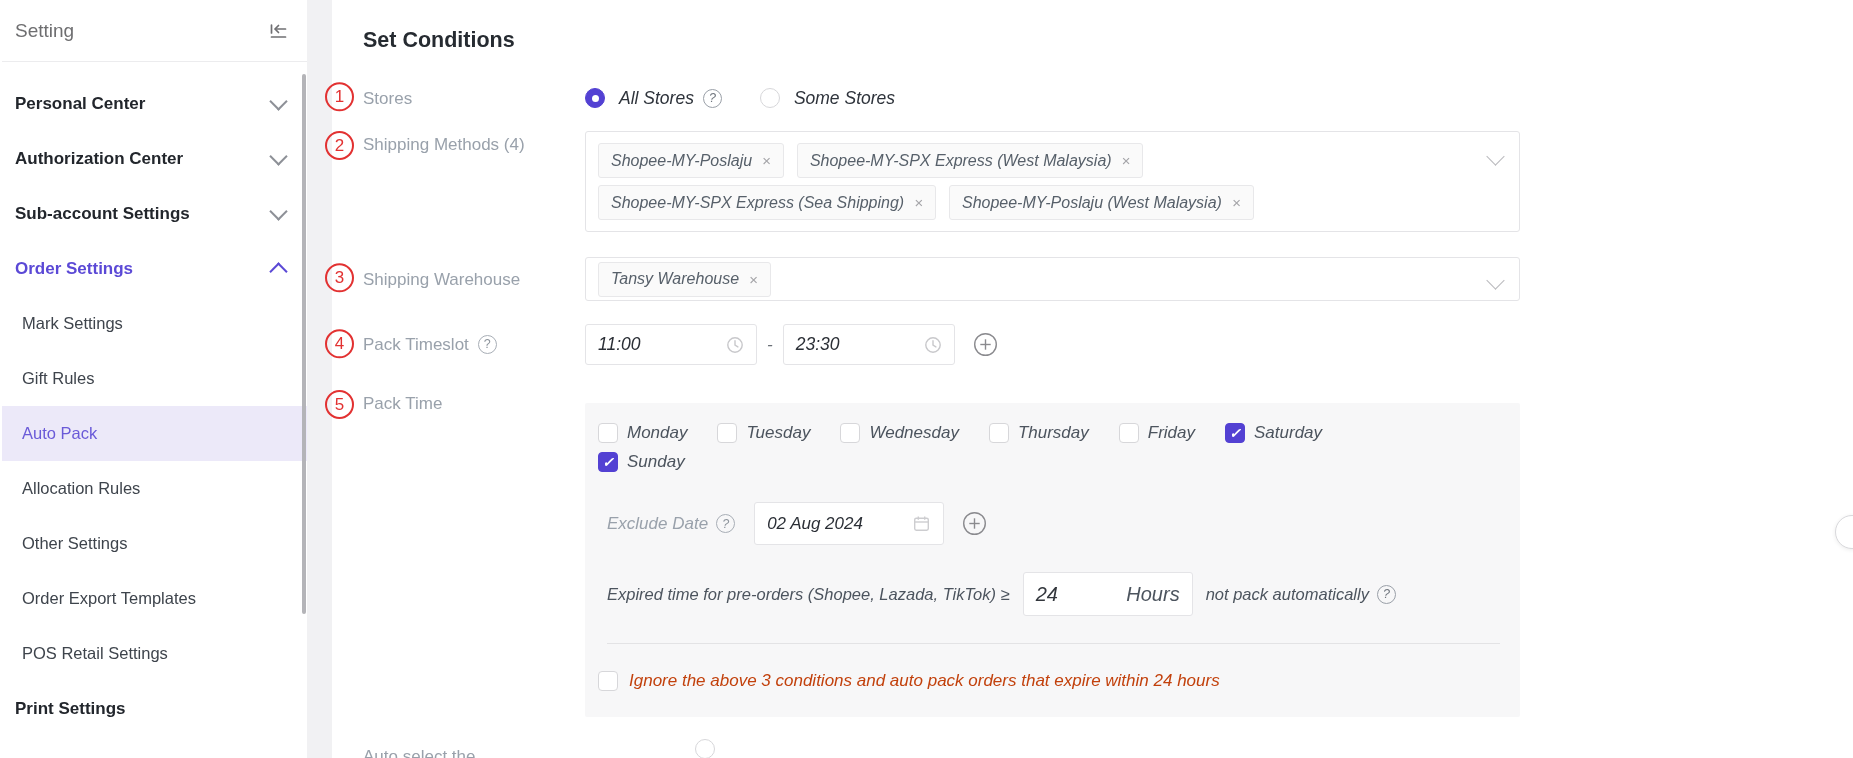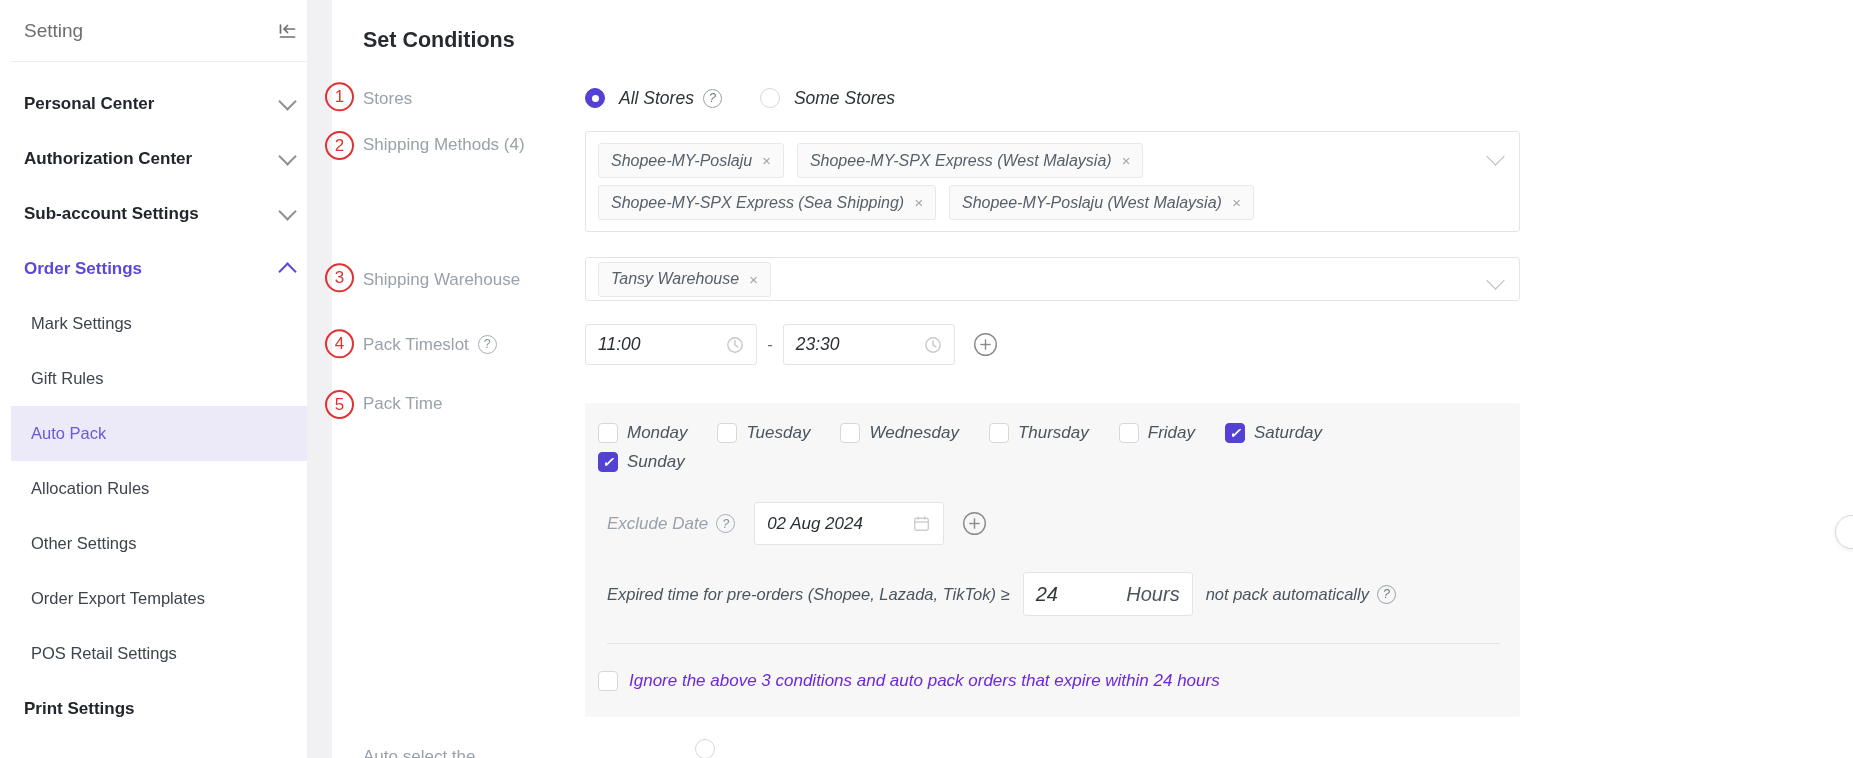--- a/index.html
+++ b/index.html
@@ -1,20 +1,20 @@
 <!DOCTYPE html>
 <html><head>
 <meta charset="utf-8">
 <style>
   html,body{margin:0;padding:0;background:#fff;}
   .page{position:relative;width:1853px;height:758px;overflow:hidden;background:#fff;
         font-family:"Liberation Sans",sans-serif;-webkit-font-smoothing:antialiased;}
 
   
-  .sidebar{position:absolute;left:11px;top:0;width:306px;height:758px;background:#fff;border-right:1px solid #ececee;box-sizing:border-box;}
+  .sidebar{position:absolute;left:2px;top:0;width:306px;height:758px;background:#fff;border-right:1px solid #ececee;box-sizing:border-box;}
   .sb-head{height:61px;display:flex;align-items:center;justify-content:space-between;
            padding:0 18px 0 13px;border-bottom:1px solid #ececee;}
   .sb-title{font-size:19px;color:#6e6e70;}
   .sb-menu{padding-top:14px;}
   .sb-item{height:55px;display:flex;align-items:center;justify-content:space-between;
            padding:0 22px 0 13px;font-size:17px;font-weight:700;color:#22262c;cursor:pointer;}
   .sb-item.active-parent{color:#5b49d6;}
   .sb-sub{height:55px;display:flex;align-items:center;padding-left:20px;font-size:16.5px;color:#3e444c;cursor:pointer;}
   .sb-sub.active{background:#ece9f9;color:#6a5ad8;}
   .sb-scrollbar{position:absolute;right:1px;top:74px;width:4px;height:540px;background:#b4b4b8;border-radius:2px;}
@@ -74,21 +74,21 @@
   .day{display:flex;align-items:flex-end;gap:9px;font-size:17px;color:#4c545e;height:26px;}
   .exclude-row{margin-top:30px;padding-left:22px;display:flex;align-items:center;}
   .exclude-label{font-size:17px;color:#99a1ab;display:inline-flex;align-items:center;gap:8px;}
   .datebox{width:190px;height:43px;margin-left:19px;}
   .expired-row{margin-top:27px;padding-left:22px;display:flex;align-items:center;font-size:16.5px;color:#4c545e;}
   .hoursbox{width:170px;height:44px;margin:0 13px;font-size:20px;}
   .hoursbox .hval{color:#33373d;}
   .hoursbox .hunit{color:#4c545e;}
   .suffix-wrap{display:inline-flex;align-items:center;gap:8px;}
   .panel-divider{margin:27px 20px 0 22px;border-top:1px solid #e3e3e5;height:0;}
-  .ignore-row{margin-top:27px;padding-left:13px;display:flex;align-items:center;gap:11px;font-size:17px;color:#6d28d9;}
+  .ignore-row{margin-top:27px;padding-left:13px;display:flex;align-items:center;gap:11px;font-size:17px;color:#c2410c;}
 
   .pickup-label{width:160px;}
   .pickup-opt{display:flex;align-items:center;gap:13px;flex-direction:column;}
 
   .float-widget{position:absolute;right:-16px;top:515px;width:32px;height:32px;border-radius:50%;
                 background:#fff;border:1px solid #d9d9dc;box-shadow:0 1px 4px rgba(0,0,0,.08);}
   svg{display:block;}
 </style>
 </head>
 <body>

